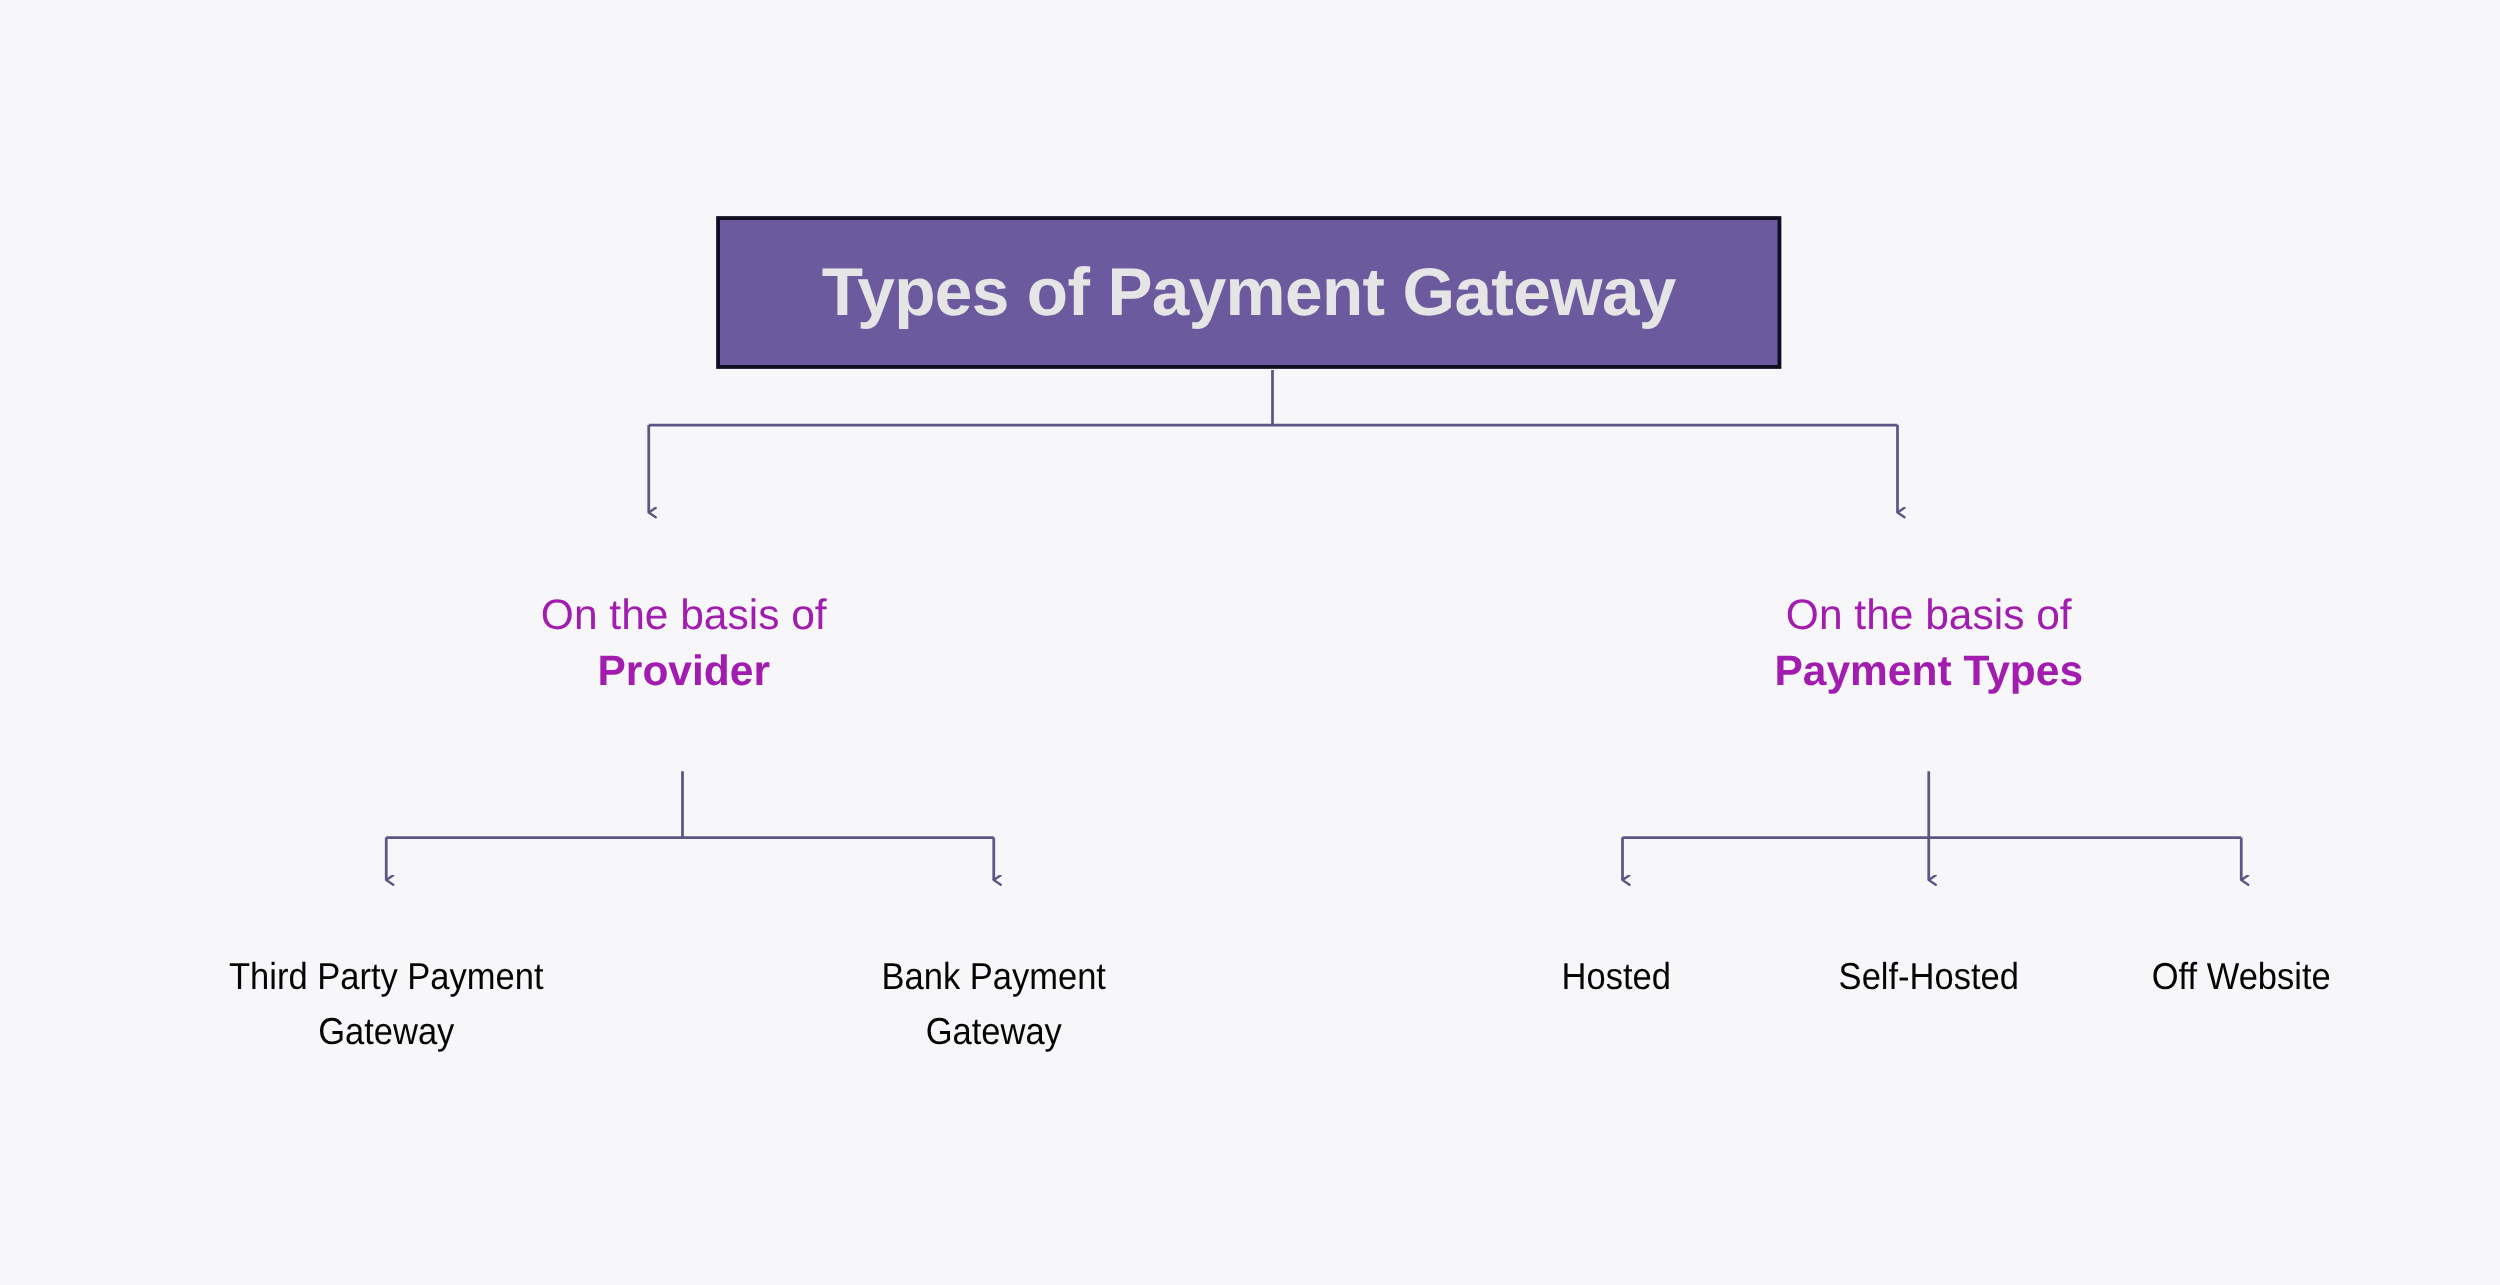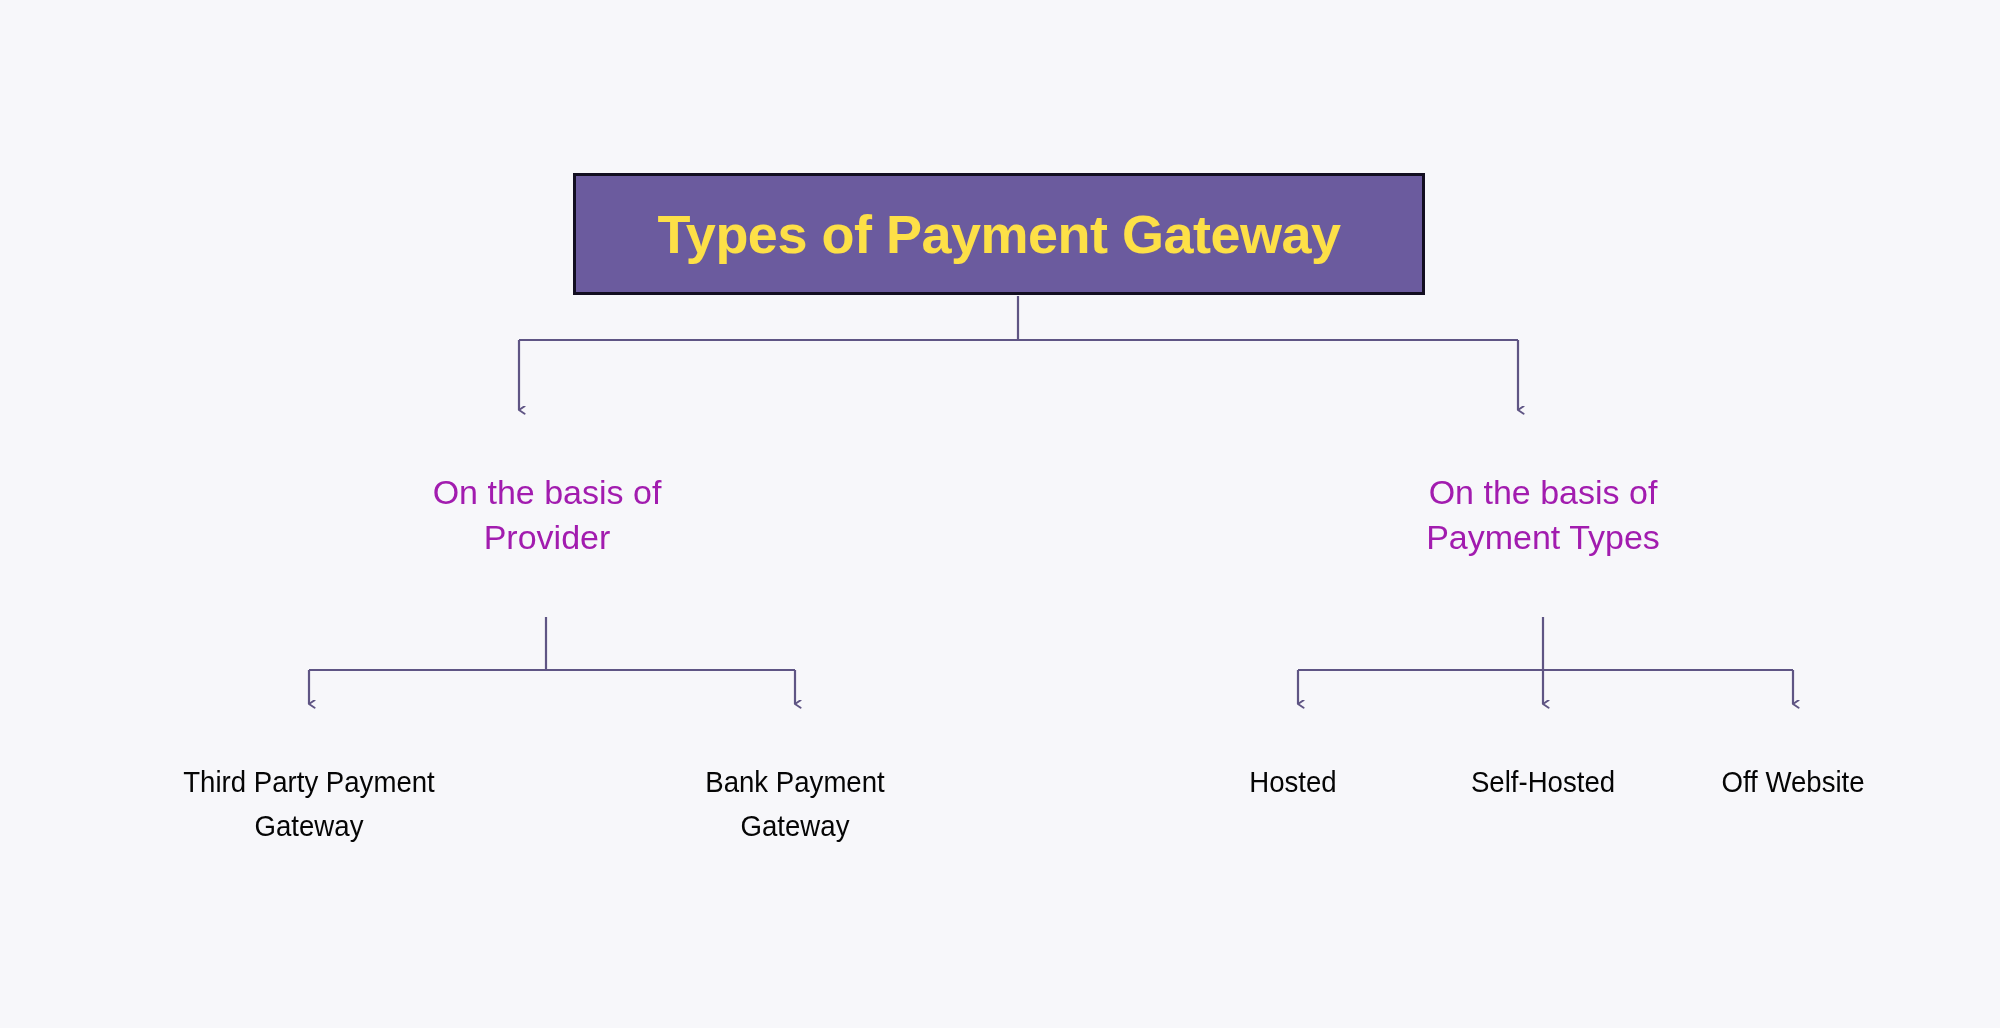--- a/index.html
+++ b/index.html
@@ -38,21 +38,21 @@
     width: 852px;
     height: 122px;
     background: #6b5b9e;
     border: 3px solid #120e20;
     box-sizing: border-box;
     display: flex;
     align-items: center;
     justify-content: center;
   }
   #root-node .root-title {
-    color: #fde047;
+    color: #e5e5e5;
     font-family: "Liberation Sans", sans-serif;
     font-size: 54px;
     font-weight: bold;
     letter-spacing: -0.5px;
     line-height: 1;
     white-space: nowrap;
   }
 
   
   .category-node {
@@ -64,21 +64,21 @@
     white-space: nowrap;
   }
   .category-node .cat-prefix {
     display: block;
     font-size: 34px;
     font-weight: normal;
   }
   .category-node .cat-main {
     display: block;
     font-size: 34px;
-    font-weight: normal;
+    font-weight: bold;
   }
   #category-provider   { left: 319px;  top: 470px; width: 456px; }
   #category-paymentflow{ left: 1315px; top: 470px; width: 456px; }
 
   
   .leaf-node {
     position: absolute;
     text-align: center;
     color: #050505;
     font-family: "Liberation Sans", sans-serif;

